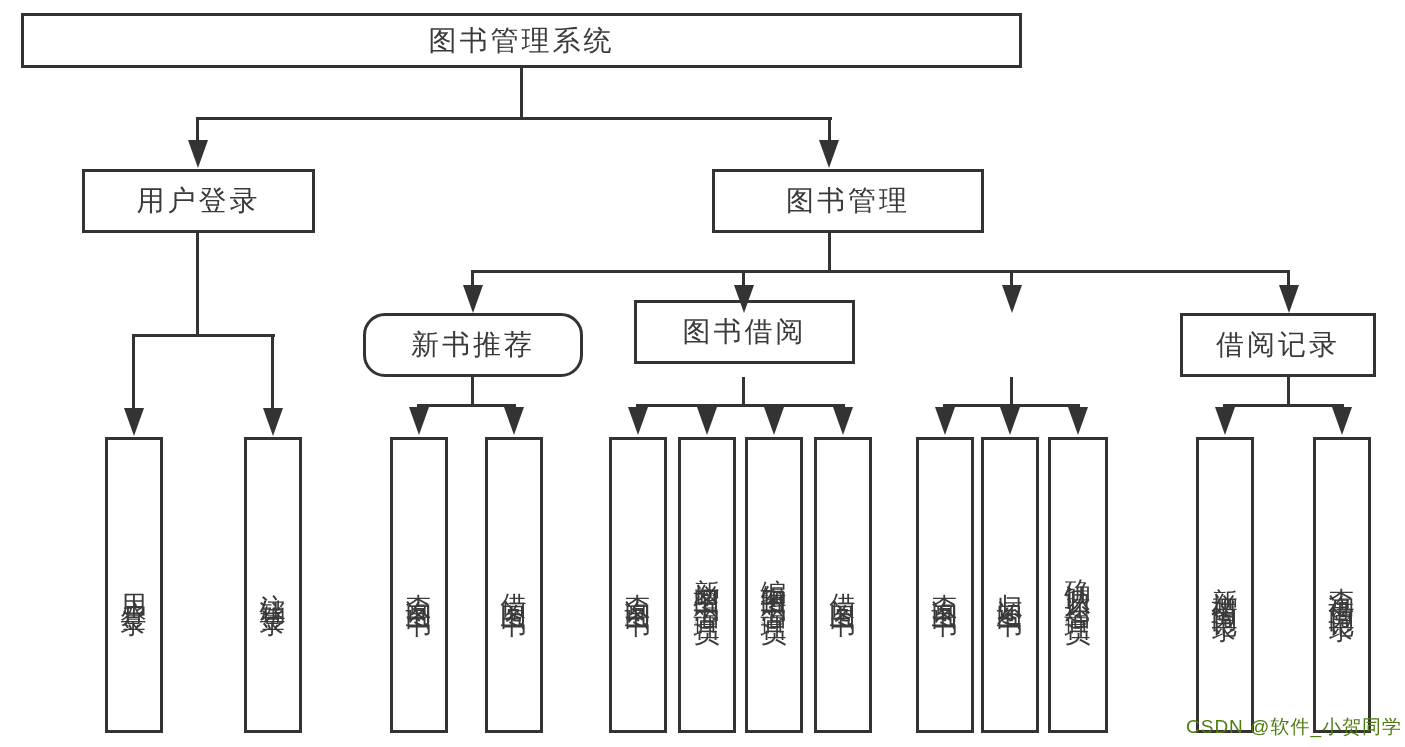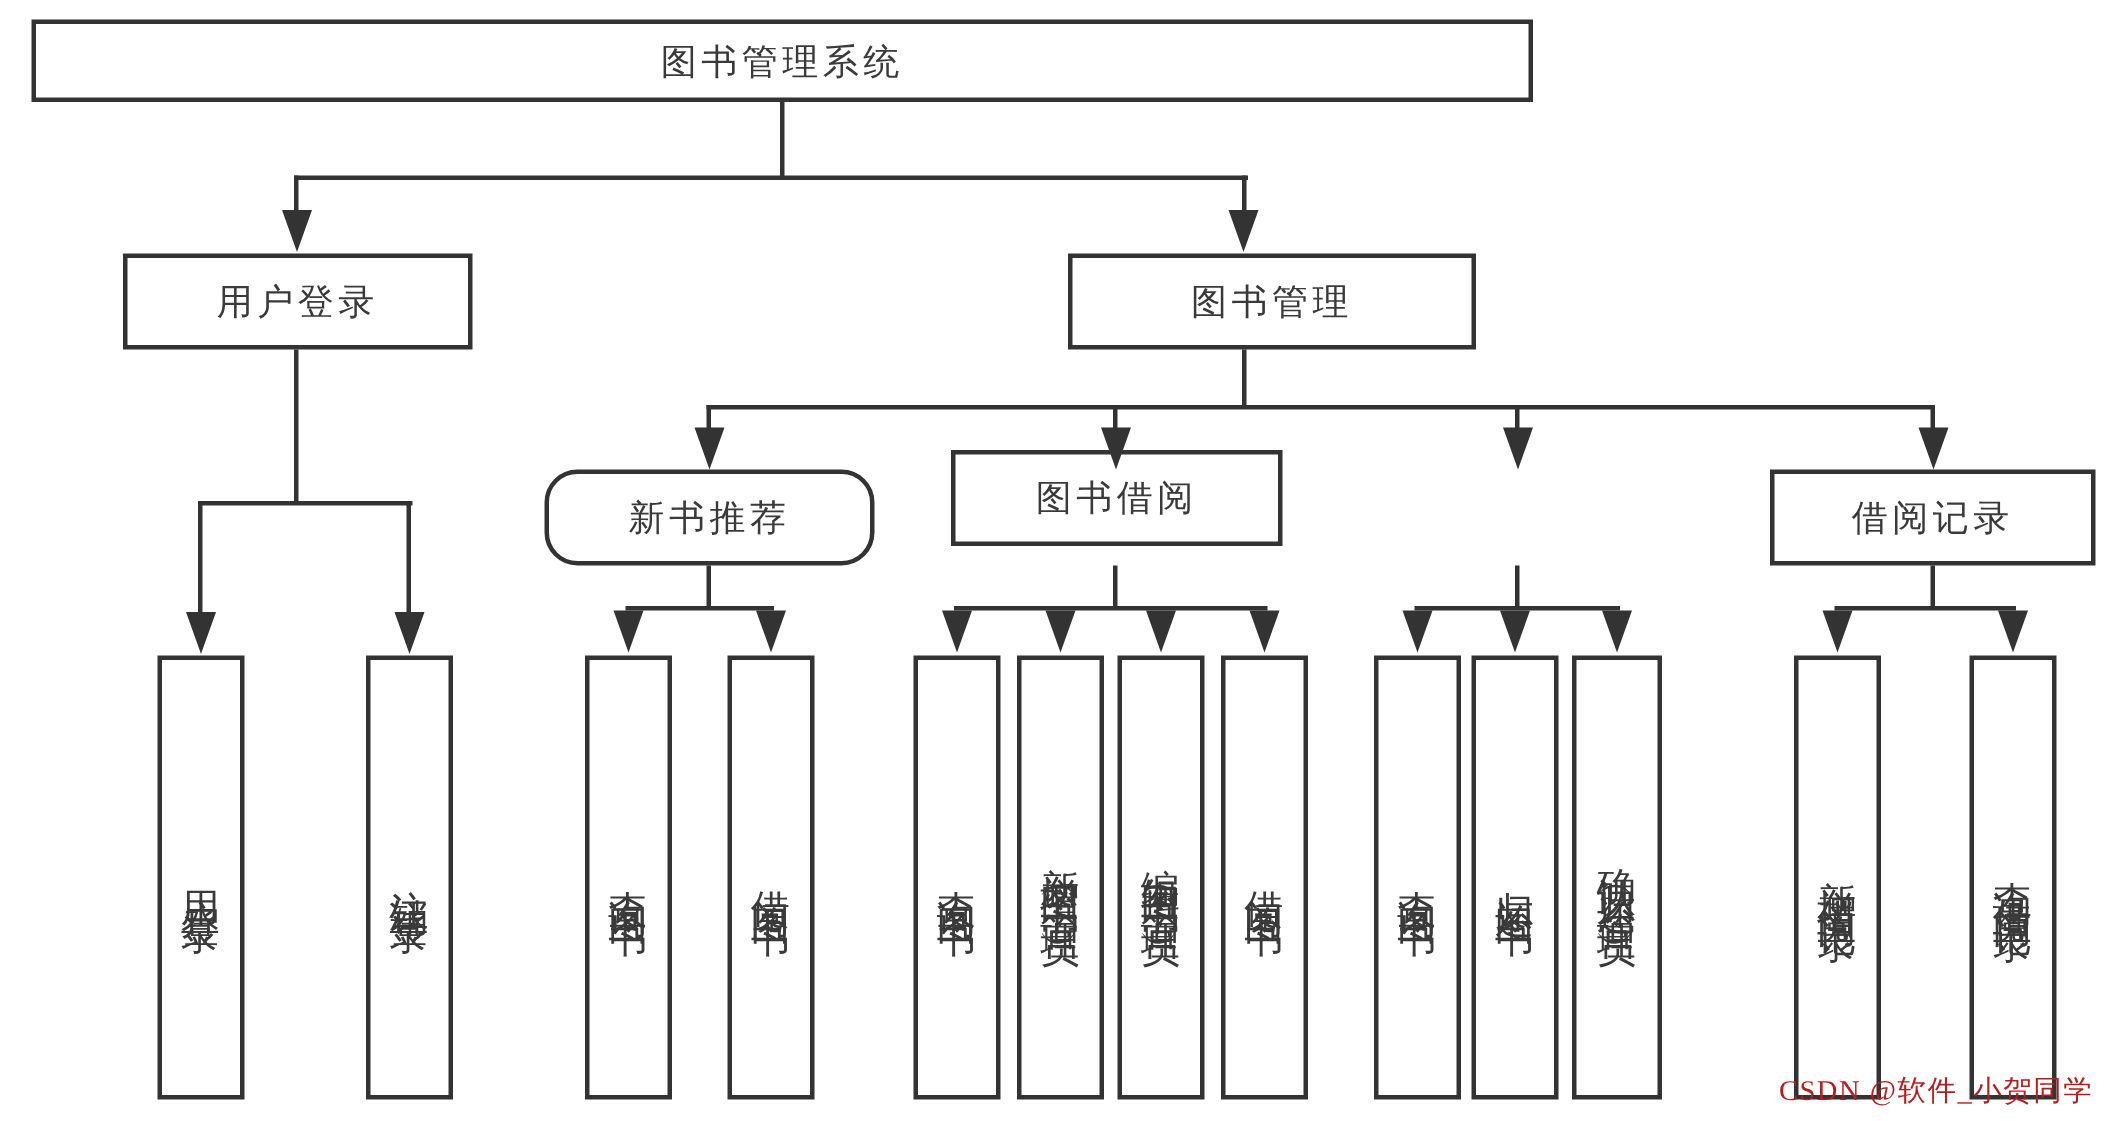--- a/index.html
+++ b/index.html
@@ -12,21 +12,21 @@
   }
   .node{
     position:absolute;
     box-sizing:border-box;
     border:3px solid #333333;
     background:#ffffff;
     color:#3a3a3a;
     display:flex;
     align-items:center;
     justify-content:center;
-    font-size:24px;
+    font-size:28px;
     letter-spacing:3px;
     text-align:center;
   }
   .node.vert{
     writing-mode:vertical-rl;
     text-orientation:mixed;
     font-size:26px;
     letter-spacing:6px;
     line-height:1;
     padding:4px 0;
@@ -42,39 +42,38 @@
     width:0;height:0;
     border-left:10px solid transparent;
     border-right:10px solid transparent;
     border-top:28px solid #333333;
   }
   .watermark{
     position:absolute;
     left:1186px;top:714px;
     font-size:19px;
     letter-spacing:1px;
-    color:#b91c1c;
+    color:#4d7c0f;
     white-space:nowrap;
     z-index:5;
-    font-family:Liberation Serif, serif;
   }
 </style>
 </head>
 <body>
 
 <div id="canvas">
 
   <div class="node" style="left:21px;top:13px;width:1001px;height:55px;">图书管理系统</div>
 
   <div class="node" style="left:82px;top:169px;width:233px;height:64px;">用户登录</div>
   <div class="node" style="left:712px;top:169px;width:272px;height:64px;">图书管理</div>
 
   <div class="node" style="left:363px;top:313px;width:220px;height:64px;border-radius:22px;">新书推荐</div>
   <div class="node" style="left:634px;top:300px;width:221px;height:64px;">图书借阅</div>
-  <div class="node" style="left:1180px;top:313px;width:217px;height:64px;">借阅记录</div>
+  <div class="node" style="left:1180px;top:313px;width:196px;height:64px;">借阅记录</div>
 
   <div class="node vert" style="left:105px;top:437px;width:58px;height:296px;">用户登录</div>
   <div class="node vert" style="left:244px;top:437px;width:58px;height:296px;">注销登录</div>
 
   <div class="node vert" style="left:390px;top:437px;width:58px;height:296px;">查询图书</div>
   <div class="node vert" style="left:485px;top:437px;width:58px;height:296px;">借阅图书</div>
 
   <div class="node vert" style="left:609px;top:437px;width:58px;height:296px;">查询图书</div>
   <div class="node vert" style="left:678px;top:437px;width:58px;height:296px;">新增图书（管理员）</div>
   <div class="node vert" style="left:745px;top:437px;width:58px;height:296px;">编辑图书（管理员）</div>

